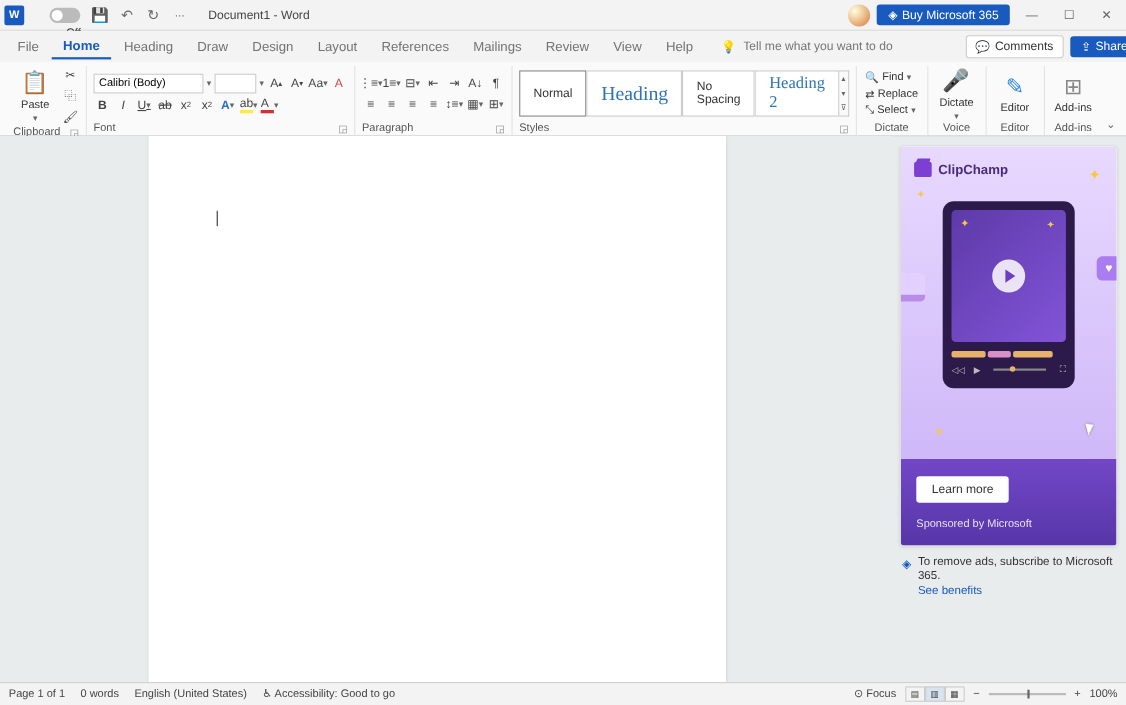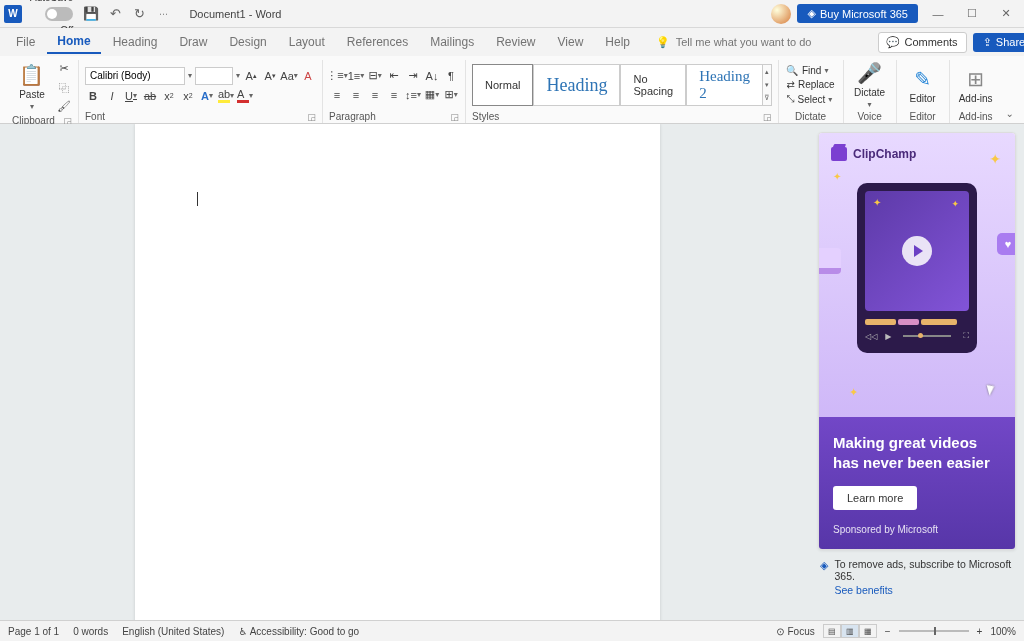--- a/index.html
+++ b/index.html
@@ -410,21 +410,20 @@
                 <span style="flex:1;height:2px;background:#888;margin:0 4px;position:relative">
                   <span style="position:absolute;left:30%;top:-2px;width:5px;height:5px;border-radius:50%;background:#e7b36a"></span>
                 </span>
                 <span>⛶</span>
               </div>
           </div>
         </div>
         <div class="pointer"></div>
       </div>
       <div class="ad-bottom">
-        <div class="ad-headline">Making great videos has never been easier</div>
         <div class="learn-btn">Learn more</div>
         <div class="sponsored">Sponsored by Microsoft</div>
       </div>
     </div>
     <div class="remove-ads">
       <span class="diamond">◈</span>
       <div>
         <span>To remove ads, subscribe to Microsoft 365.</span>
         <a>See benefits</a>
       </div>

